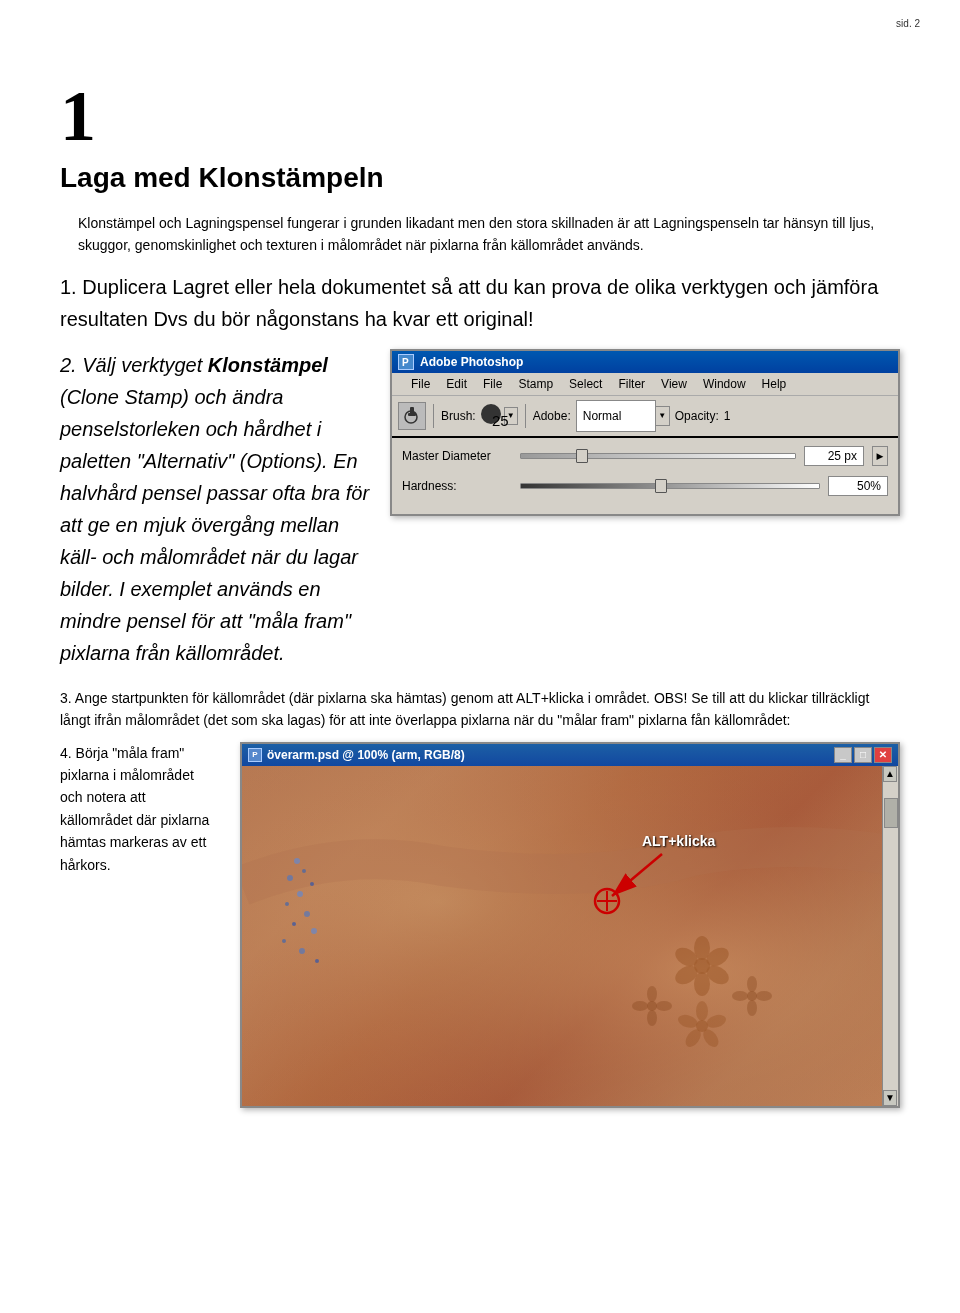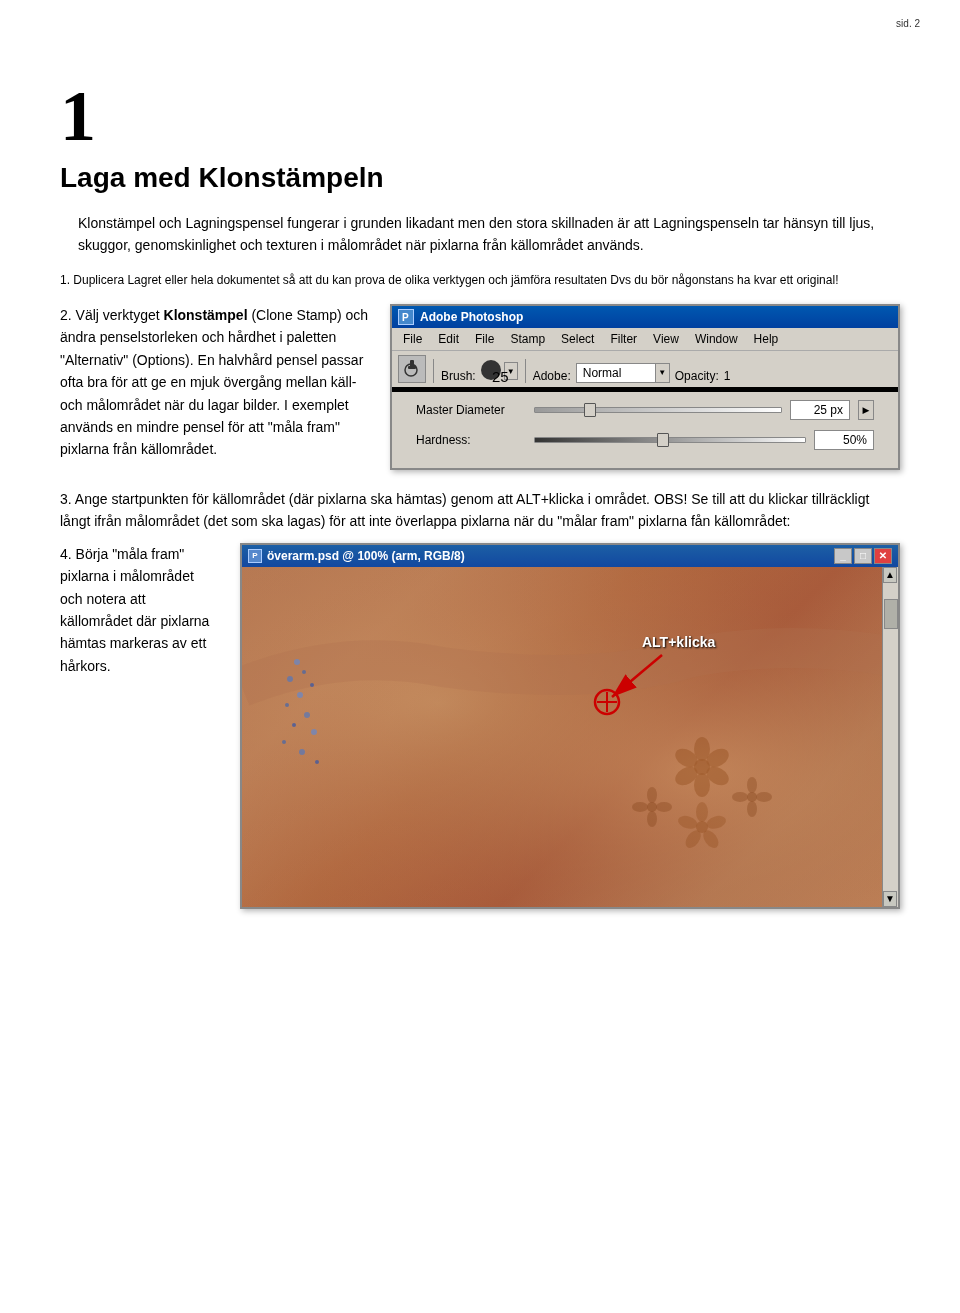--- a/index.html
+++ b/index.html
@@ -36,34 +36,35 @@
       margin-bottom: 18px;
       margin-top: 8px;
     }
     .intro-text {
       font-size: 14px;
       line-height: 1.6;
       margin-bottom: 14px;
       margin-left: 18px;
     }
     .step-text {
-      font-size: 12px;
+      font-size: 20px;
       line-height: 1.6;
       margin-bottom: 14px;
     }
     .two-col {
       display: flex;
       gap: 20px;
       margin-bottom: 18px;
       align-items: flex-start;
     }
     .two-col .left-col {
       flex: 0 0 310px;
-      font-size: 14px;
+      font-size: 20px;
       line-height: 1.6;
+      font-style: italic;
     }
     .two-col .right-col {
       flex: 1;
     }
     
     .ps-window {
       border: 2px solid #888;
       background: #d4d0c8;
       font-family: Arial, sans-serif;
       font-size: 12px;
@@ -86,38 +87,38 @@
       background: #4488cc;
       border: 1px solid #aaccff;
       display: inline-flex;
       align-items: center;
       justify-content: center;
       font-size: 10px;
       color: white;
     }
     .ps-menubar {
       background: #d4d0c8;
-      padding: 2px 3px;
+      padding: 2px 11px;
       display: flex;
       gap: 0;
       border-bottom: 1px solid #aaa;
     }
     .ps-menu-item {
       padding: 2px 8px;
       font-size: 12px;
       color: #000;
       cursor: pointer;
     }
     .ps-toolbar {
       background: #d4d0c8;
       padding: 4px 6px;
       display: flex;
-      align-items: flex-end;
+      align-items: center;
       gap: 5px;
-      border-bottom: 5px solid #000000;
+      border-bottom: 2px solid #000000;
     }
     .ps-tool-icon {
       width: 28px;
       height: 28px;
       background: #bbb;
       border: 1px solid #888;
       display: flex;
       align-items: center;
       justify-content: center;
       font-size: 14px;
@@ -152,37 +153,37 @@
       display: flex;
       align-items: center;
       gap: 0;
     }
     .ps-mode-box {
       background: white;
       border: 1px solid #888;
       padding: 1px 6px;
       font-size: 12px;
       min-width: 80px;
-      height: 20px;
+      height: 32px;
       display: flex;
       align-items: center;
     }
     .ps-mode-arrow {
       background: #d4d0c8;
       border: 1px solid #888;
       border-left: none;
       width: 14px;
       height: 20px;
       display: flex;
       align-items: center;
       justify-content: center;
       font-size: 8px;
     }
     .ps-body {
-      padding: 8px 24px;
+      padding: 8px 10px;
     }
     .ps-row {
       display: flex;
       align-items: center;
       margin-bottom: 10px;
       gap: 8px;
     }
     .ps-row-label {
       font-size: 12px;
       min-width: 110px;

